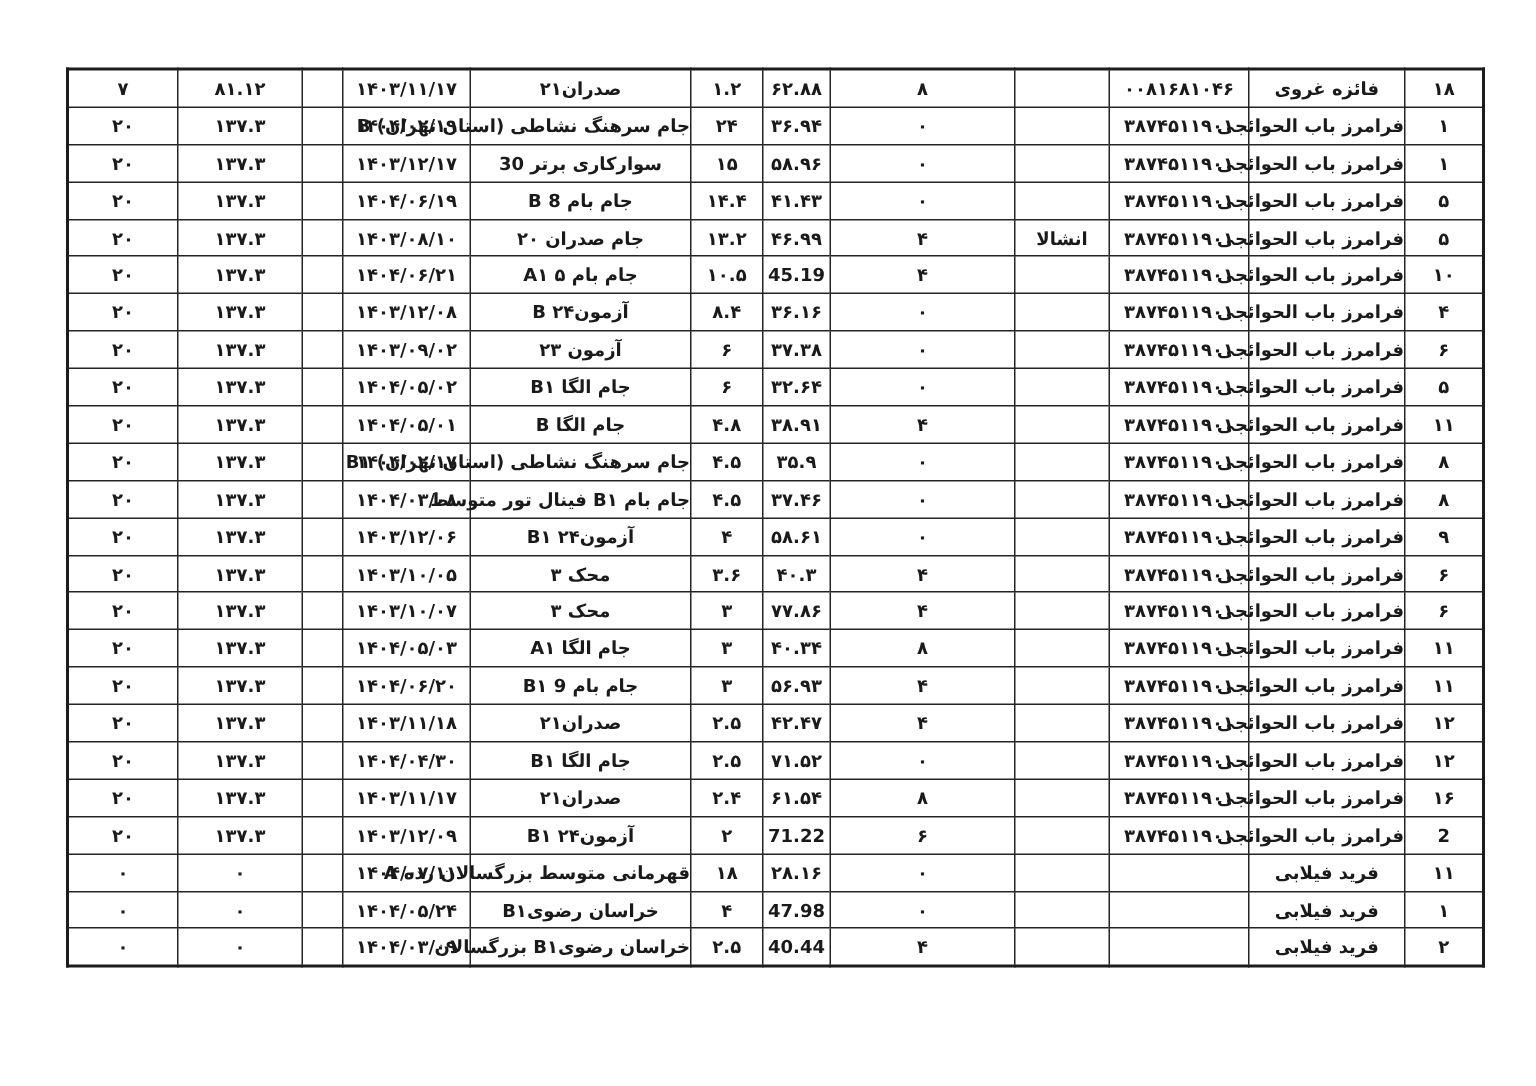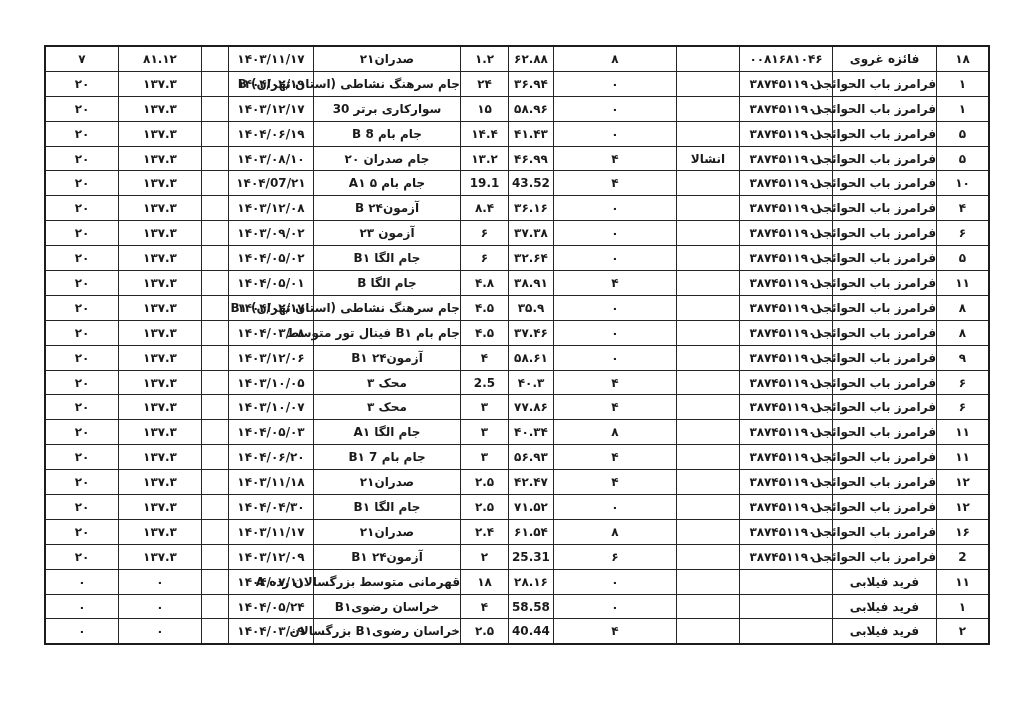--- a/index.html
+++ b/index.html
@@ -126,24 +126,24 @@
           <td class="col-gap"></td>
           <td class="col-v4">۱۳۷.۳</td>
           <td class="col-v5">۲۰</td>
         </tr>
         <tr>
           <td class="col-no">۱۰</td>
           <td class="col-name">فرامرز باب الحوائجی</td>
           <td class="col-id">۳۸۷۴۵۱۱۹۰۱</td>
           <td class="col-note"></td>
           <td class="col-v1">۴</td>
-          <td class="col-v2">43.52</td>
-          <td class="col-v3">19.1</td>
+          <td class="col-v2">45.19</td>
+          <td class="col-v3">۱۰.۵</td>
           <td class="col-event">جام بام ۵ A۱</td>
-          <td class="col-date">۱۴۰۴/07/۲۱</td>
+          <td class="col-date">۱۴۰۴/۰۶/۲۱</td>
           <td class="col-gap"></td>
           <td class="col-v4">۱۳۷.۳</td>
           <td class="col-v5">۲۰</td>
         </tr>
         <tr>
           <td class="col-no">۴</td>
           <td class="col-name">فرامرز باب الحوائجی</td>
           <td class="col-id">۳۸۷۴۵۱۱۹۰۱</td>
           <td class="col-note"></td>
           <td class="col-v1">۰</td>
@@ -239,21 +239,21 @@
           <td class="col-v4">۱۳۷.۳</td>
           <td class="col-v5">۲۰</td>
         </tr>
         <tr>
           <td class="col-no">۶</td>
           <td class="col-name">فرامرز باب الحوائجی</td>
           <td class="col-id">۳۸۷۴۵۱۱۹۰۱</td>
           <td class="col-note"></td>
           <td class="col-v1">۴</td>
           <td class="col-v2">۴۰.۳</td>
-          <td class="col-v3">2.5</td>
+          <td class="col-v3">۳.۶</td>
           <td class="col-event">محک ۳</td>
           <td class="col-date">۱۴۰۳/۱۰/۰۵</td>
           <td class="col-gap"></td>
           <td class="col-v4">۱۳۷.۳</td>
           <td class="col-v5">۲۰</td>
         </tr>
         <tr>
           <td class="col-no">۶</td>
           <td class="col-name">فرامرز باب الحوائجی</td>
           <td class="col-id">۳۸۷۴۵۱۱۹۰۱</td>
@@ -282,21 +282,21 @@
           <td class="col-v5">۲۰</td>
         </tr>
         <tr>
           <td class="col-no">۱۱</td>
           <td class="col-name">فرامرز باب الحوائجی</td>
           <td class="col-id">۳۸۷۴۵۱۱۹۰۱</td>
           <td class="col-note"></td>
           <td class="col-v1">۴</td>
           <td class="col-v2">۵۶.۹۳</td>
           <td class="col-v3">۳</td>
-          <td class="col-event">جام بام 7 B۱</td>
+          <td class="col-event">جام بام 9 B۱</td>
           <td class="col-date">۱۴۰۴/۰۶/۲۰</td>
           <td class="col-gap"></td>
           <td class="col-v4">۱۳۷.۳</td>
           <td class="col-v5">۲۰</td>
         </tr>
         <tr>
           <td class="col-no">۱۲</td>
           <td class="col-name">فرامرز باب الحوائجی</td>
           <td class="col-id">۳۸۷۴۵۱۱۹۰۱</td>
           <td class="col-note"></td>
@@ -336,21 +336,21 @@
           <td class="col-gap"></td>
           <td class="col-v4">۱۳۷.۳</td>
           <td class="col-v5">۲۰</td>
         </tr>
         <tr>
           <td class="col-no">2</td>
           <td class="col-name">فرامرز باب الحوائجی</td>
           <td class="col-id">۳۸۷۴۵۱۱۹۰۱</td>
           <td class="col-note"></td>
           <td class="col-v1">۶</td>
-          <td class="col-v2">25.31</td>
+          <td class="col-v2">71.22</td>
           <td class="col-v3">۲</td>
           <td class="col-event">آزمون۲۴ B۱</td>
           <td class="col-date">۱۴۰۳/۱۲/۰۹</td>
           <td class="col-gap"></td>
           <td class="col-v4">۱۳۷.۳</td>
           <td class="col-v5">۲۰</td>
         </tr>
         <tr>
           <td class="col-no">۱۱</td>
           <td class="col-name">فرید فیلابی</td>
@@ -364,21 +364,21 @@
           <td class="col-gap"></td>
           <td class="col-v4">۰</td>
           <td class="col-v5">۰</td>
         </tr>
         <tr>
           <td class="col-no">۱</td>
           <td class="col-name">فرید فیلابی</td>
           <td class="col-id"></td>
           <td class="col-note"></td>
           <td class="col-v1">۰</td>
-          <td class="col-v2">58.58</td>
+          <td class="col-v2">47.98</td>
           <td class="col-v3">۴</td>
           <td class="col-event">خراسان رضویB۱</td>
           <td class="col-date">۱۴۰۴/۰۵/۲۴</td>
           <td class="col-gap"></td>
           <td class="col-v4">۰</td>
           <td class="col-v5">۰</td>
         </tr>
         <tr>
           <td class="col-no">۲</td>
           <td class="col-name">فرید فیلابی</td>

